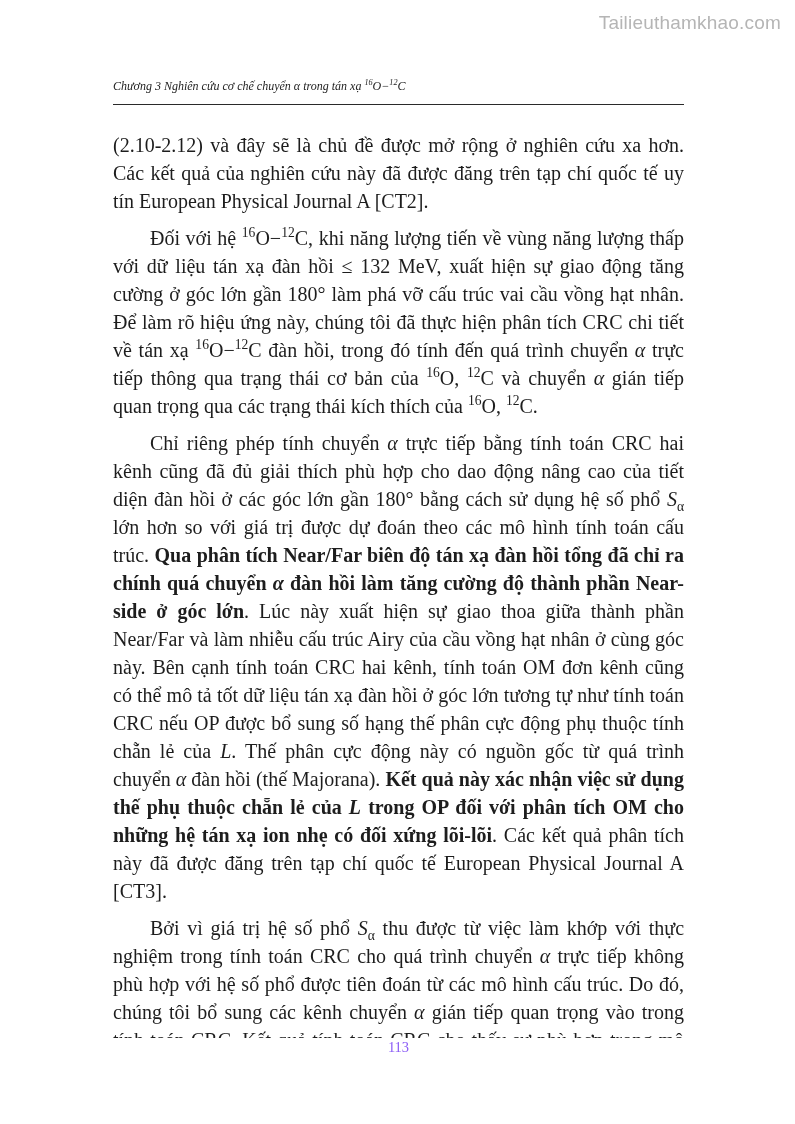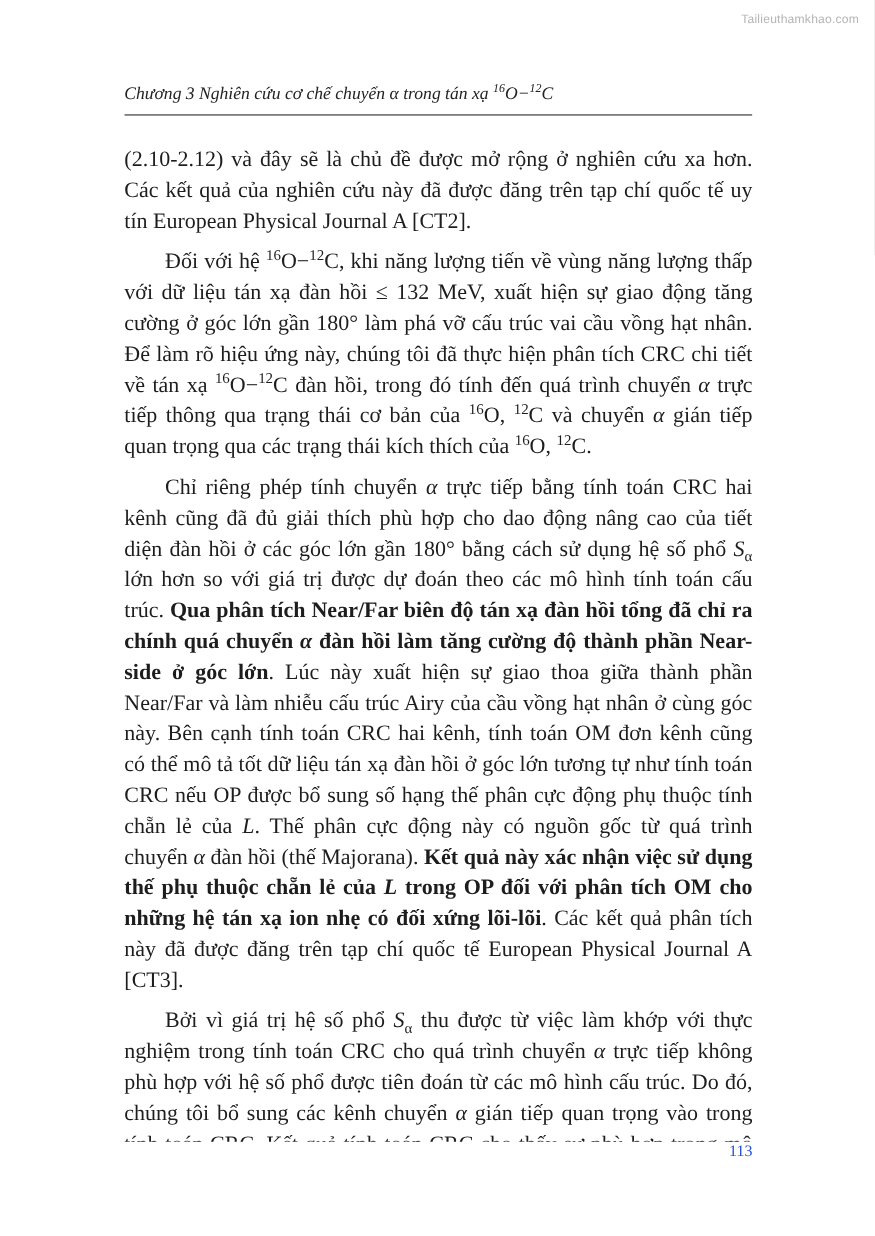--- a/index.html
+++ b/index.html
@@ -11,35 +11,35 @@
     background: #ffffff;
     font-family: "Liberation Serif", serif;
     color: #1d1d1d;
     overflow: hidden;
   }
   .watermark {
     position: absolute;
     top: 12px;
     right: 14px;
     font-family: "Liberation Sans", sans-serif;
-    font-size: 11px;
+    font-size: 19px;
     color: #b5b5b5;
     letter-spacing: 0.2px;
   }
   .content {
     position: absolute;
     left: 113px;
     right: 111px;
     top: 76px;
     bottom: 86px;
     overflow: hidden;
   }
   .chapter-header {
     font-style: italic;
-    font-size: 16px;
+    font-size: 12px;
     line-height: 20px;
     padding-bottom: 8px;
     border-bottom: 1.3px solid #2a2a2a;
     margin: 0 0 26px 0;
     color: #222;
   }
   .body-text p {
     margin: 0 0 9px 0;
     font-size: 20px;
     line-height: 28px;
@@ -50,23 +50,23 @@
   .i  { font-style: italic; }
   .b  { font-weight: 700; }
   .bi { font-weight: 700; font-style: italic; }
   .sup { vertical-align: super; font-size: 0.68em; line-height: 0; }
   .sub { vertical-align: sub;   font-size: 0.68em; line-height: 0; }
   .page-number {
     position: absolute;
     bottom: 68px;
     left: 113px;
     width: 571px;
-    text-align: right;
+    text-align: center;
     font-size: 14.5px;
-    color: #1d4ed8;
+    color: #8b5cf6;
   }
 </style>
 </head>
 <body>
 
 <div class="page">
 
   <div class="watermark">Tailieuthamkhao.com</div>
 
   <div class="content">

